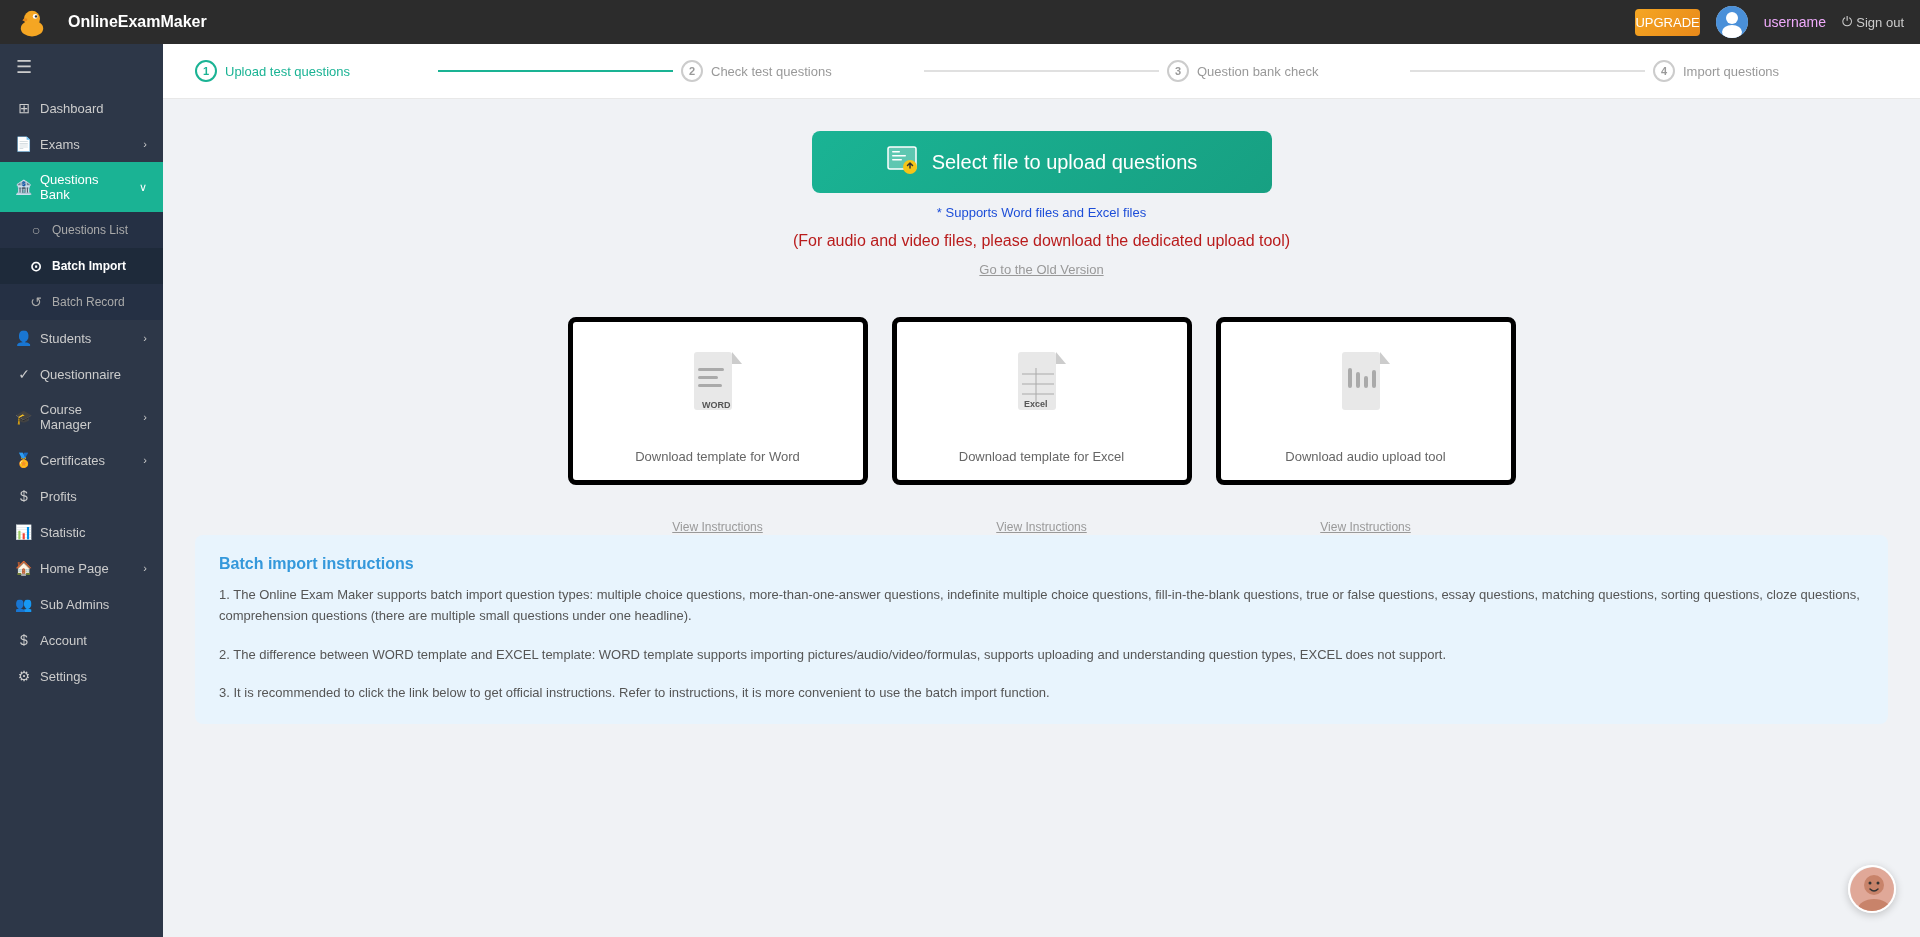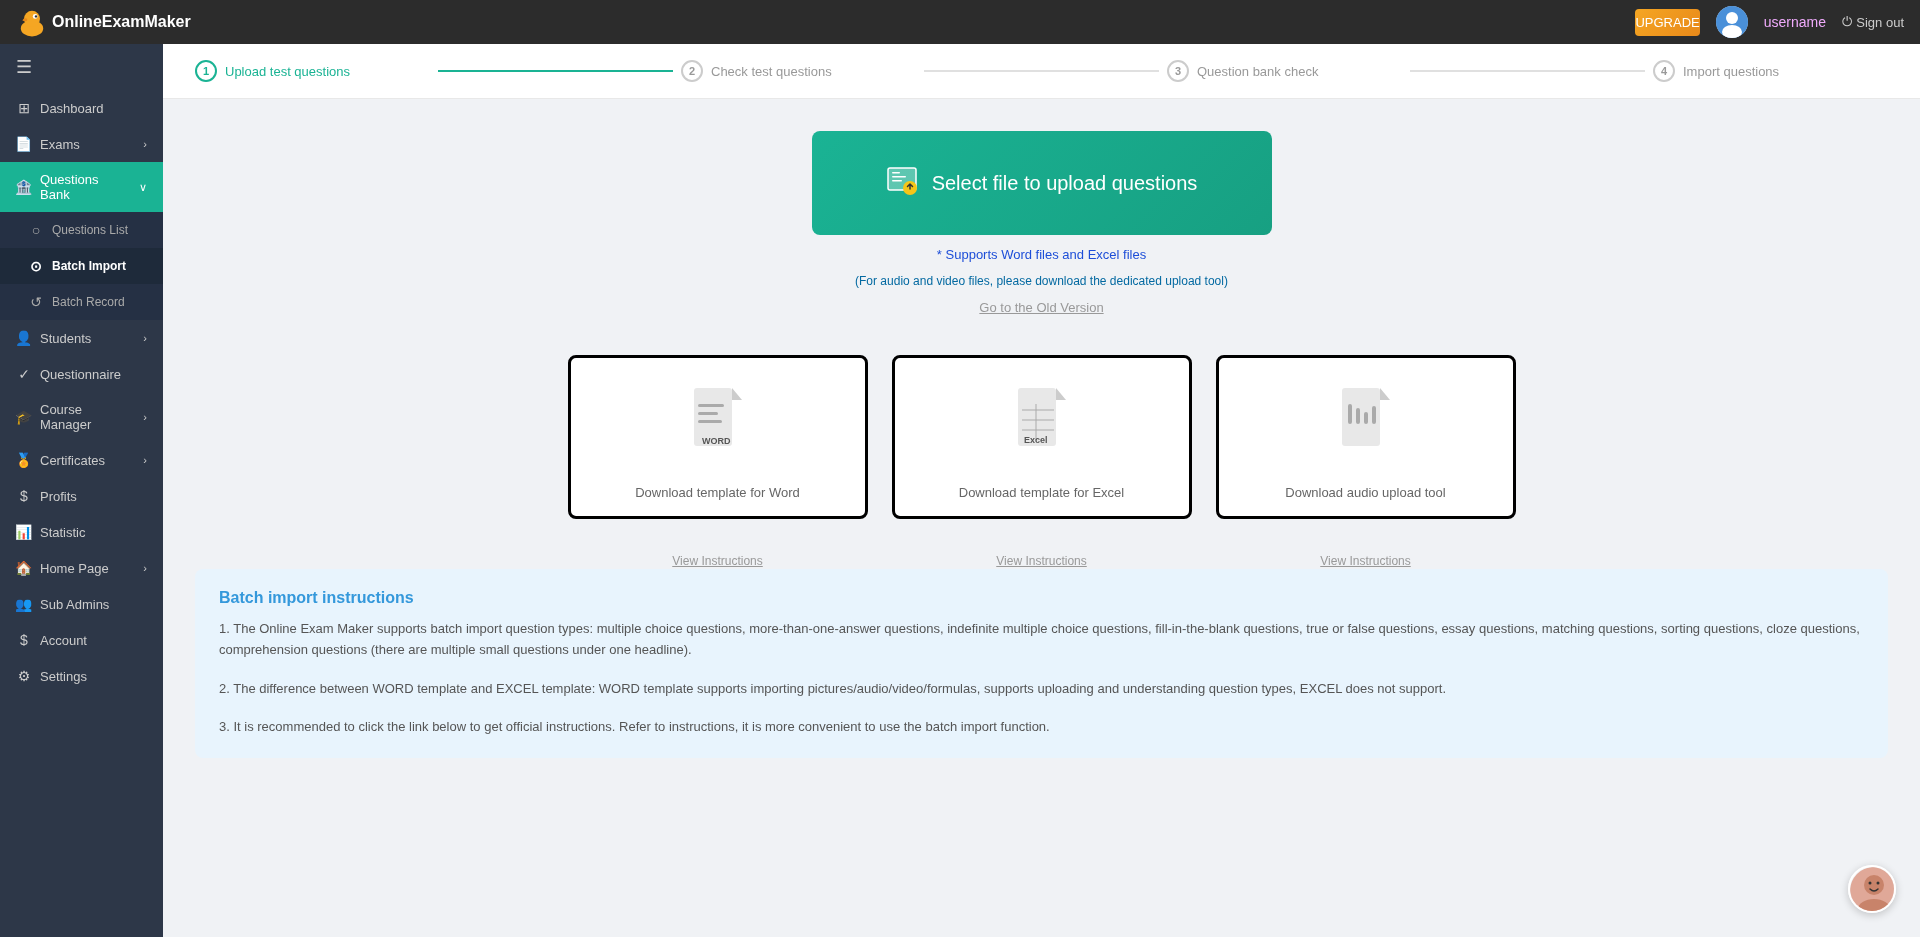--- a/index.html
+++ b/index.html
@@ -9,21 +9,21 @@
     .topbar {
       background: #2c2c2c;
       height: 44px;
       display: flex;
       align-items: center;
       justify-content: space-between;
       padding: 0 16px;
       flex-shrink: 0;
     }
     .topbar-left { display: flex; align-items: center; gap: 8px; }
-    .topbar-logo { display: flex; align-items: center; gap: 4px; }
+    .topbar-logo { display: flex; align-items: center; gap: 20px; }
     .topbar-logo-icon { width: 32px; height: 32px; }
     .topbar-logo-text { color: #fff; font-size: 16px; font-weight: bold; }
     .topbar-right { display: flex; align-items: center; gap: 16px; }
     .upgrade-btn {
       background: linear-gradient(135deg, #f5a623, #e8891a);
       color: #fff;
       border: none;
       padding: 6px 0;
       border-radius: 4px;
       font-size: 13px;
@@ -111,46 +111,46 @@
 
     
     .content-area { padding: 32px; }
 
     
     .upload-section { display: flex; flex-direction: column; align-items: center; gap: 12px; margin-bottom: 40px; }
     .upload-btn {
       background: linear-gradient(135deg, #1ab394, #17a082);
       color: #fff;
       border: none;
-      padding: 33px 40px;
+      padding: 12px 40px;
       border-radius: 8px;
       font-size: 20px;
       cursor: pointer;
       display: flex;
       align-items: center;
       gap: 14px;
       min-width: 460px;
       justify-content: center;
     }
     .upload-btn-icon { font-size: 24px; }
     .support-text { font-size: 13px; color: #1d4ed8; }
-    .support-sub { font-size: 12px; color: #0369a1; }
+    .support-sub { font-size: 16px; color: #b91c1c; }
     .old-version-link { font-size: 13px; color: #999; text-decoration: underline; cursor: pointer; }
 
     
     .templates-row {
       display: flex;
       gap: 24px;
       justify-content: center;
       margin-bottom: 32px;
     }
     .template-card {
       background: #fff;
       border-radius: 8px;
-      border: 3px solid #000000;
+      border: 5px solid #000000;
       padding: 24px 20px 16px;
       display: flex;
       flex-direction: column;
       align-items: center;
       gap: 12px;
       width: 300px;
       cursor: pointer;
     }
     .template-icon { width: 60px; height: 72px; display: flex; align-items: center; justify-content: center; }
     .template-label { font-size: 13px; color: #666; margin-top: 19px; }

